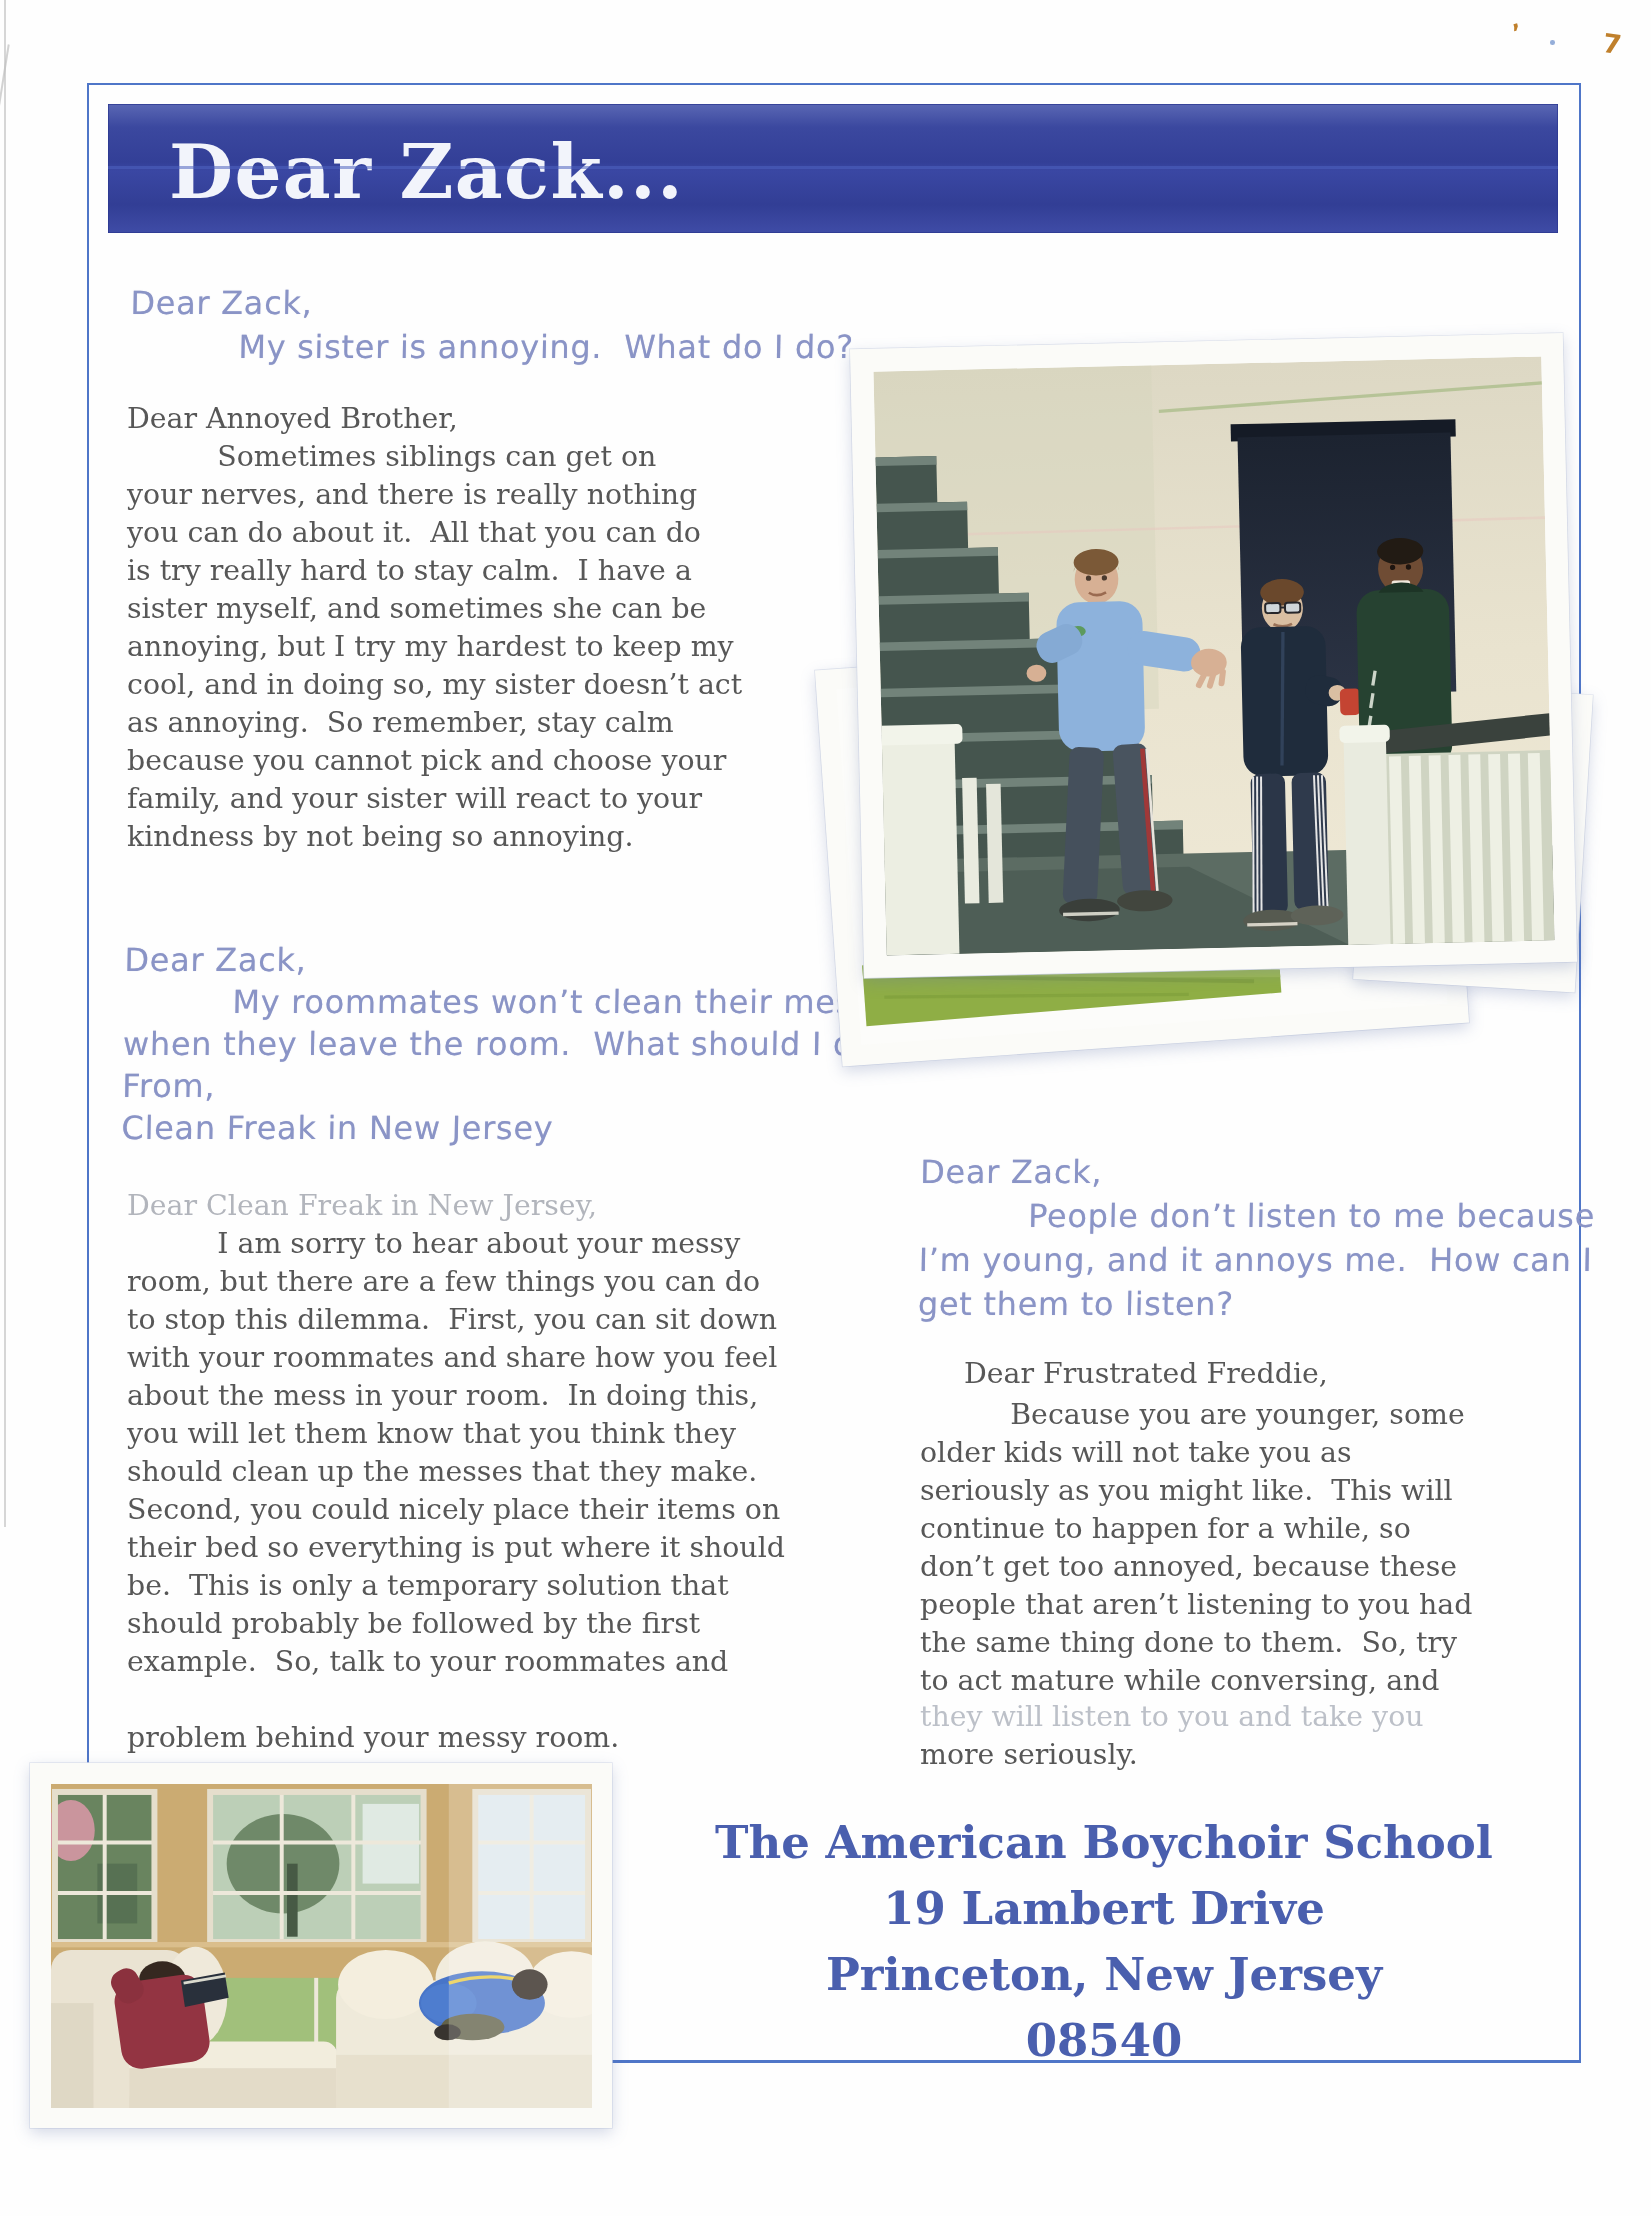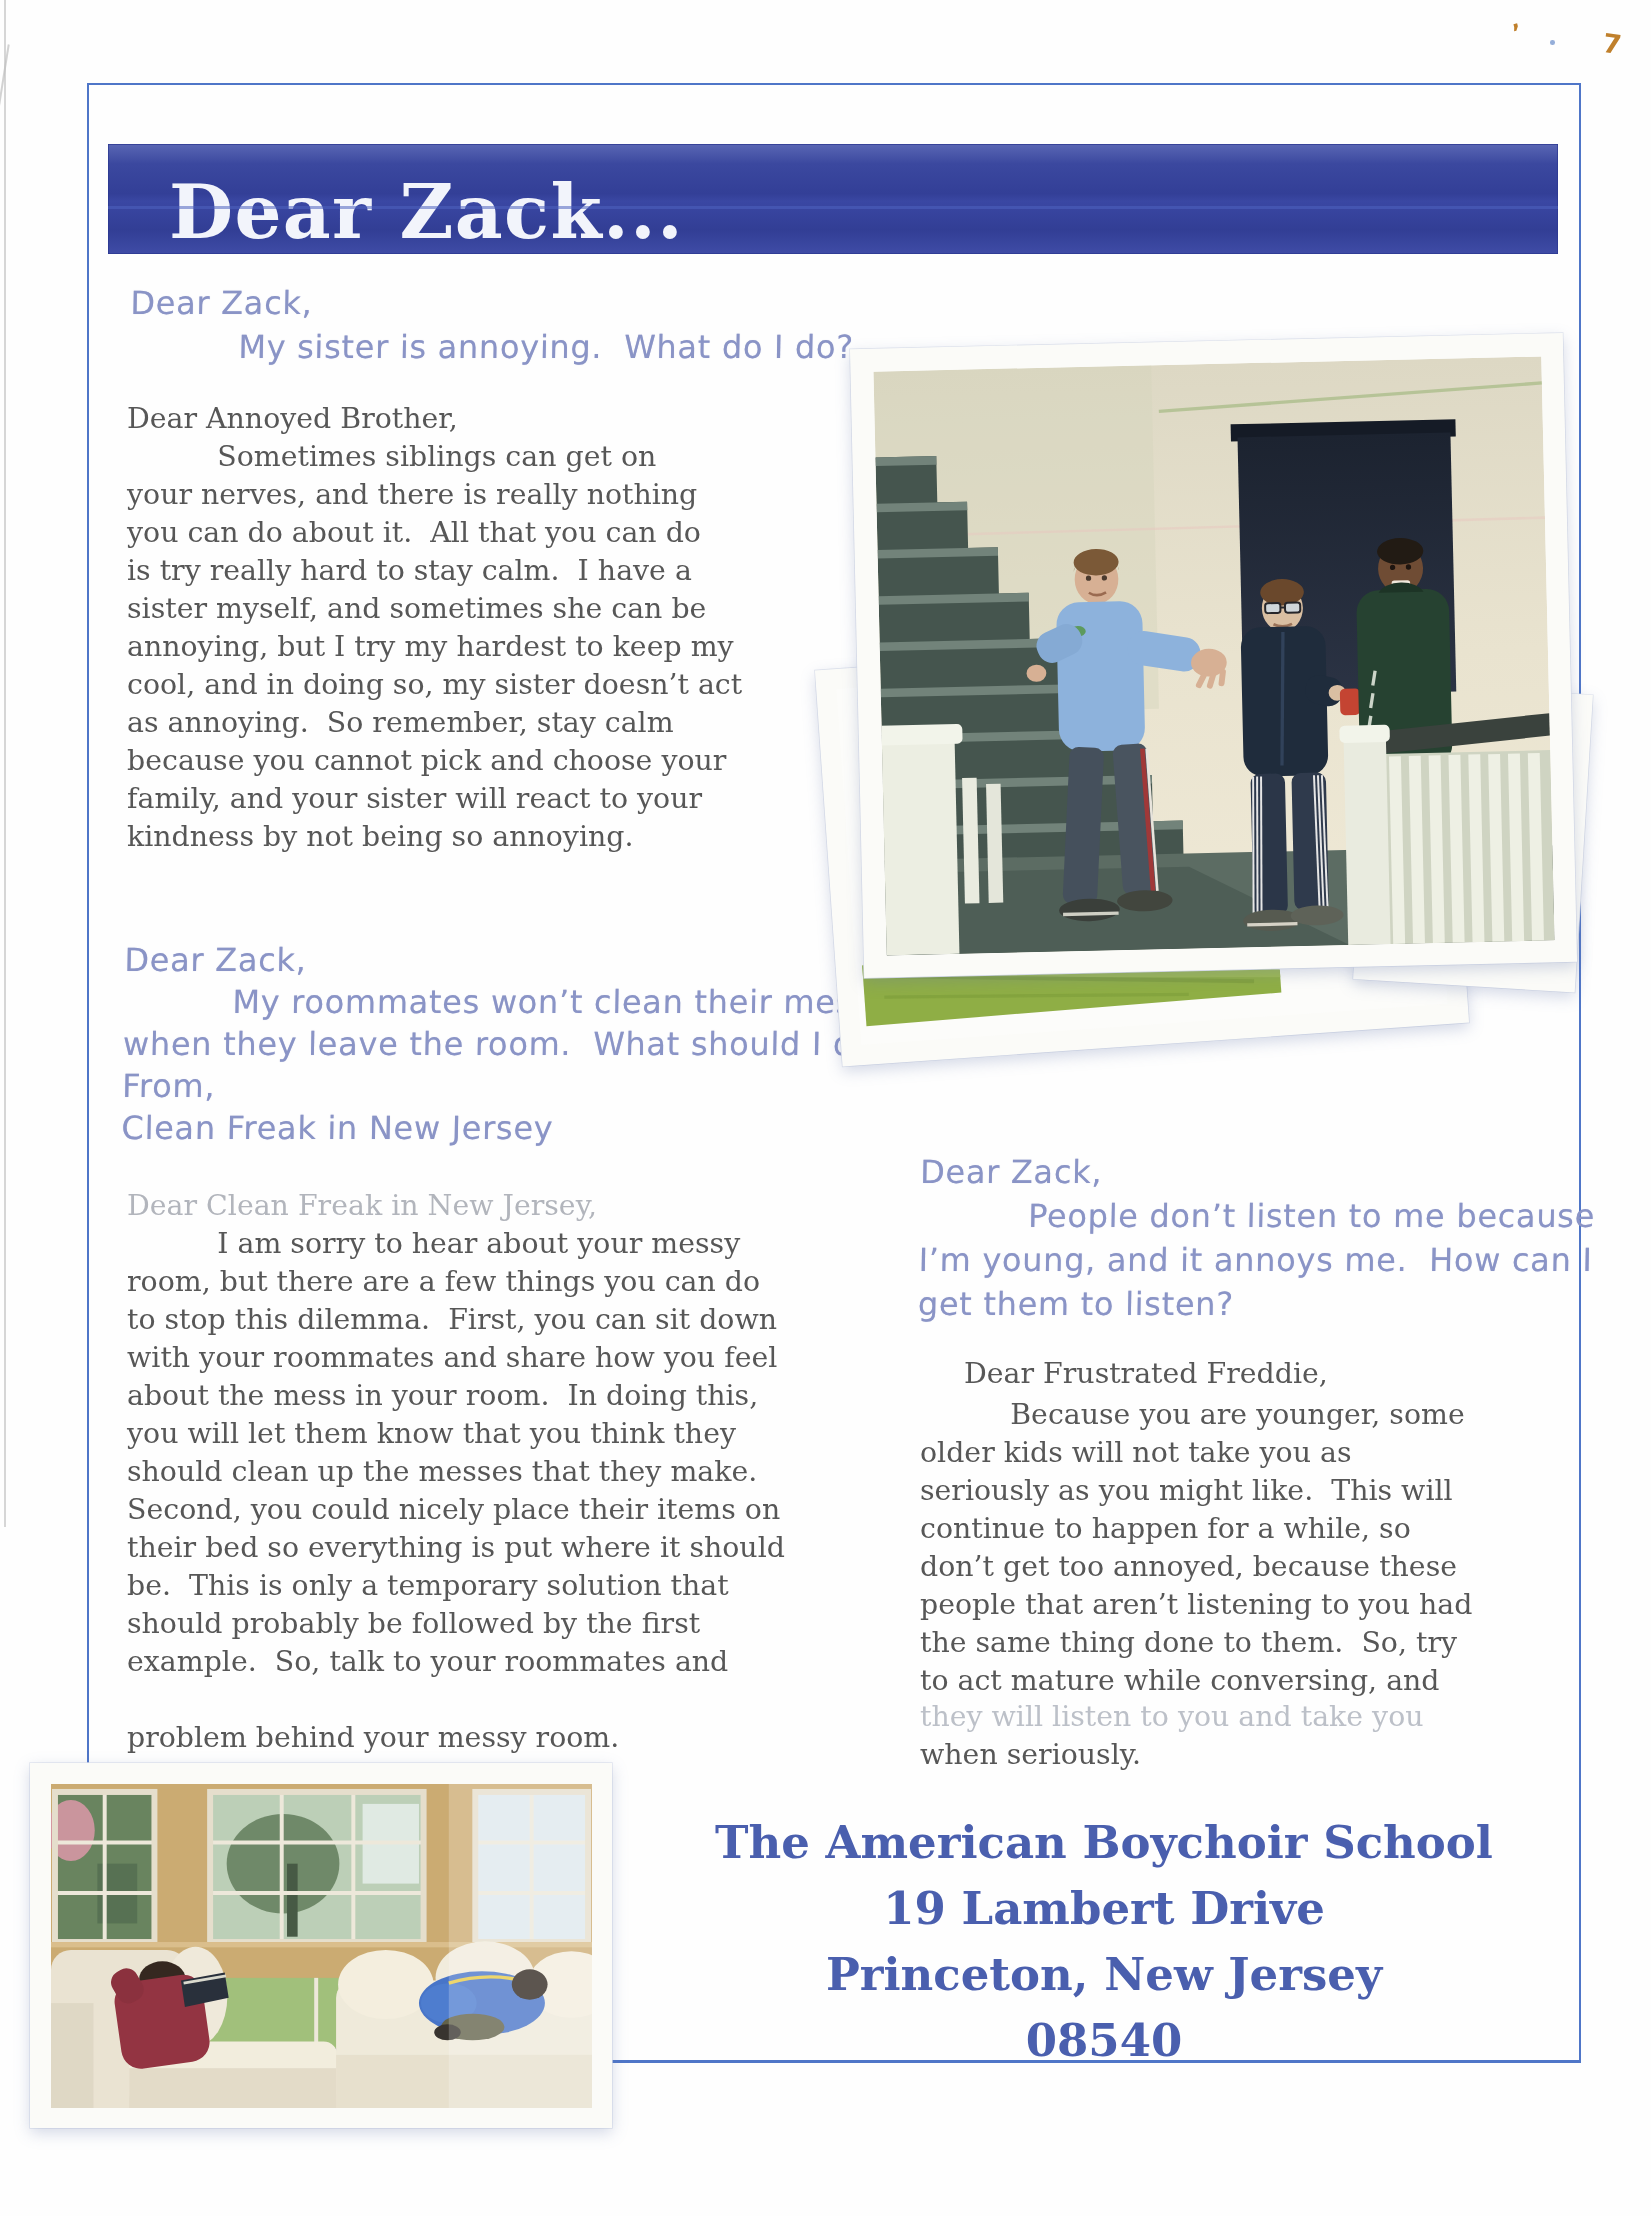--- a/index.html
+++ b/index.html
@@ -11,23 +11,23 @@
         transform:rotate(9deg);opacity:.7;}
   .mark-orange{position:absolute;color:#c0802c;font-family:"DejaVu Sans",sans-serif;
         font-size:26.4px;font-weight:bold;transform:rotate(8deg);}
   .mark-tick{left:1513px;top:18.5px;font-size:22.5px;transform:rotate(-14deg);}
   .mark-seven{left:1603px;top:28px;}
   .mark-dot{position:absolute;left:1550px;top:40px;width:4.6px;height:4.6px;border-radius:50%;
         background:#7a9ad0;opacity:.8;}
   
   .frame{position:absolute;left:87px;top:83px;width:1494px;height:1980px;
         border:2px solid #4f76c8;border-bottom-width:3.3px;box-sizing:border-box;}
-  .banner{position:absolute;left:108px;top:104px;width:1450px;height:110px;
+  .banner{position:absolute;left:108px;top:104px;width:1450px;height:129px;
         background:linear-gradient(180deg,#5a67b4 0%,#3b489f 18%,#333f97 45%,#3a47a3 52%,#323e95 78%,#3f4ca6 100%);
-        box-shadow:inset 0 0 0 0.7px #2c3890;margin-top:40px;}
+        box-shadow:inset 0 0 0 0.7px #2c3890;}
   .banner-stripe{position:absolute;left:0;top:62px;width:100%;height:2.6px;background:#4f63c0;opacity:.55;}
   .banner h1{margin:0;padding:0 0 0 61px;line-height:136px;font-size:74px;letter-spacing:1.3px;
         color:#f2f4fb;font-weight:bold;font-family:"DejaVu Serif",serif;}
   
   .script{position:absolute;white-space:pre;font-family:"DejaVu Sans",sans-serif;
         color:#8a94c6;font-size:32px;line-height:44px;letter-spacing:0.7px;transform:skewX(-1deg);
         text-shadow:0 0 0.7px rgba(138,148,198,.55);}
   .typed{position:absolute;white-space:pre;font-family:"DejaVu Serif",serif;
         color:#575757;font-size:28.4px;line-height:38px;}
   .typed-faded{color:#bcc0c8;}
@@ -103,21 +103,21 @@
   <div class="typed" style="left:920px;top:1355px;margin-left:44px;">Dear Frustrated Freddie,</div>
   <div class="typed" style="left:920px;top:1396px;">          Because you are younger, some
 older kids will not take you as
 seriously as you might like.  This will
 continue to happen for a while, so
 don’t get too annoyed, because these
 people that aren’t listening to you had
 the same thing done to them.  So, try
 to act mature while conversing, and</div>
   <div class="typed typed-faded" style="left:920px;top:1698px;">they will listen to you and take you</div>
-  <div class="typed" style="left:920px;top:1736px;">when seriously.</div>
+  <div class="typed" style="left:920px;top:1736px;">more seriously.</div>
 
   <div class="address">
     <div>The American Boychoir School</div>
     <div>19 Lambert Drive</div>
     <div>Princeton, New Jersey</div>
     <div>08540</div>
   </div>
 
   <div class="photo photo-grass">
     <svg viewBox="0 0 890 540" preserveAspectRatio="none">

